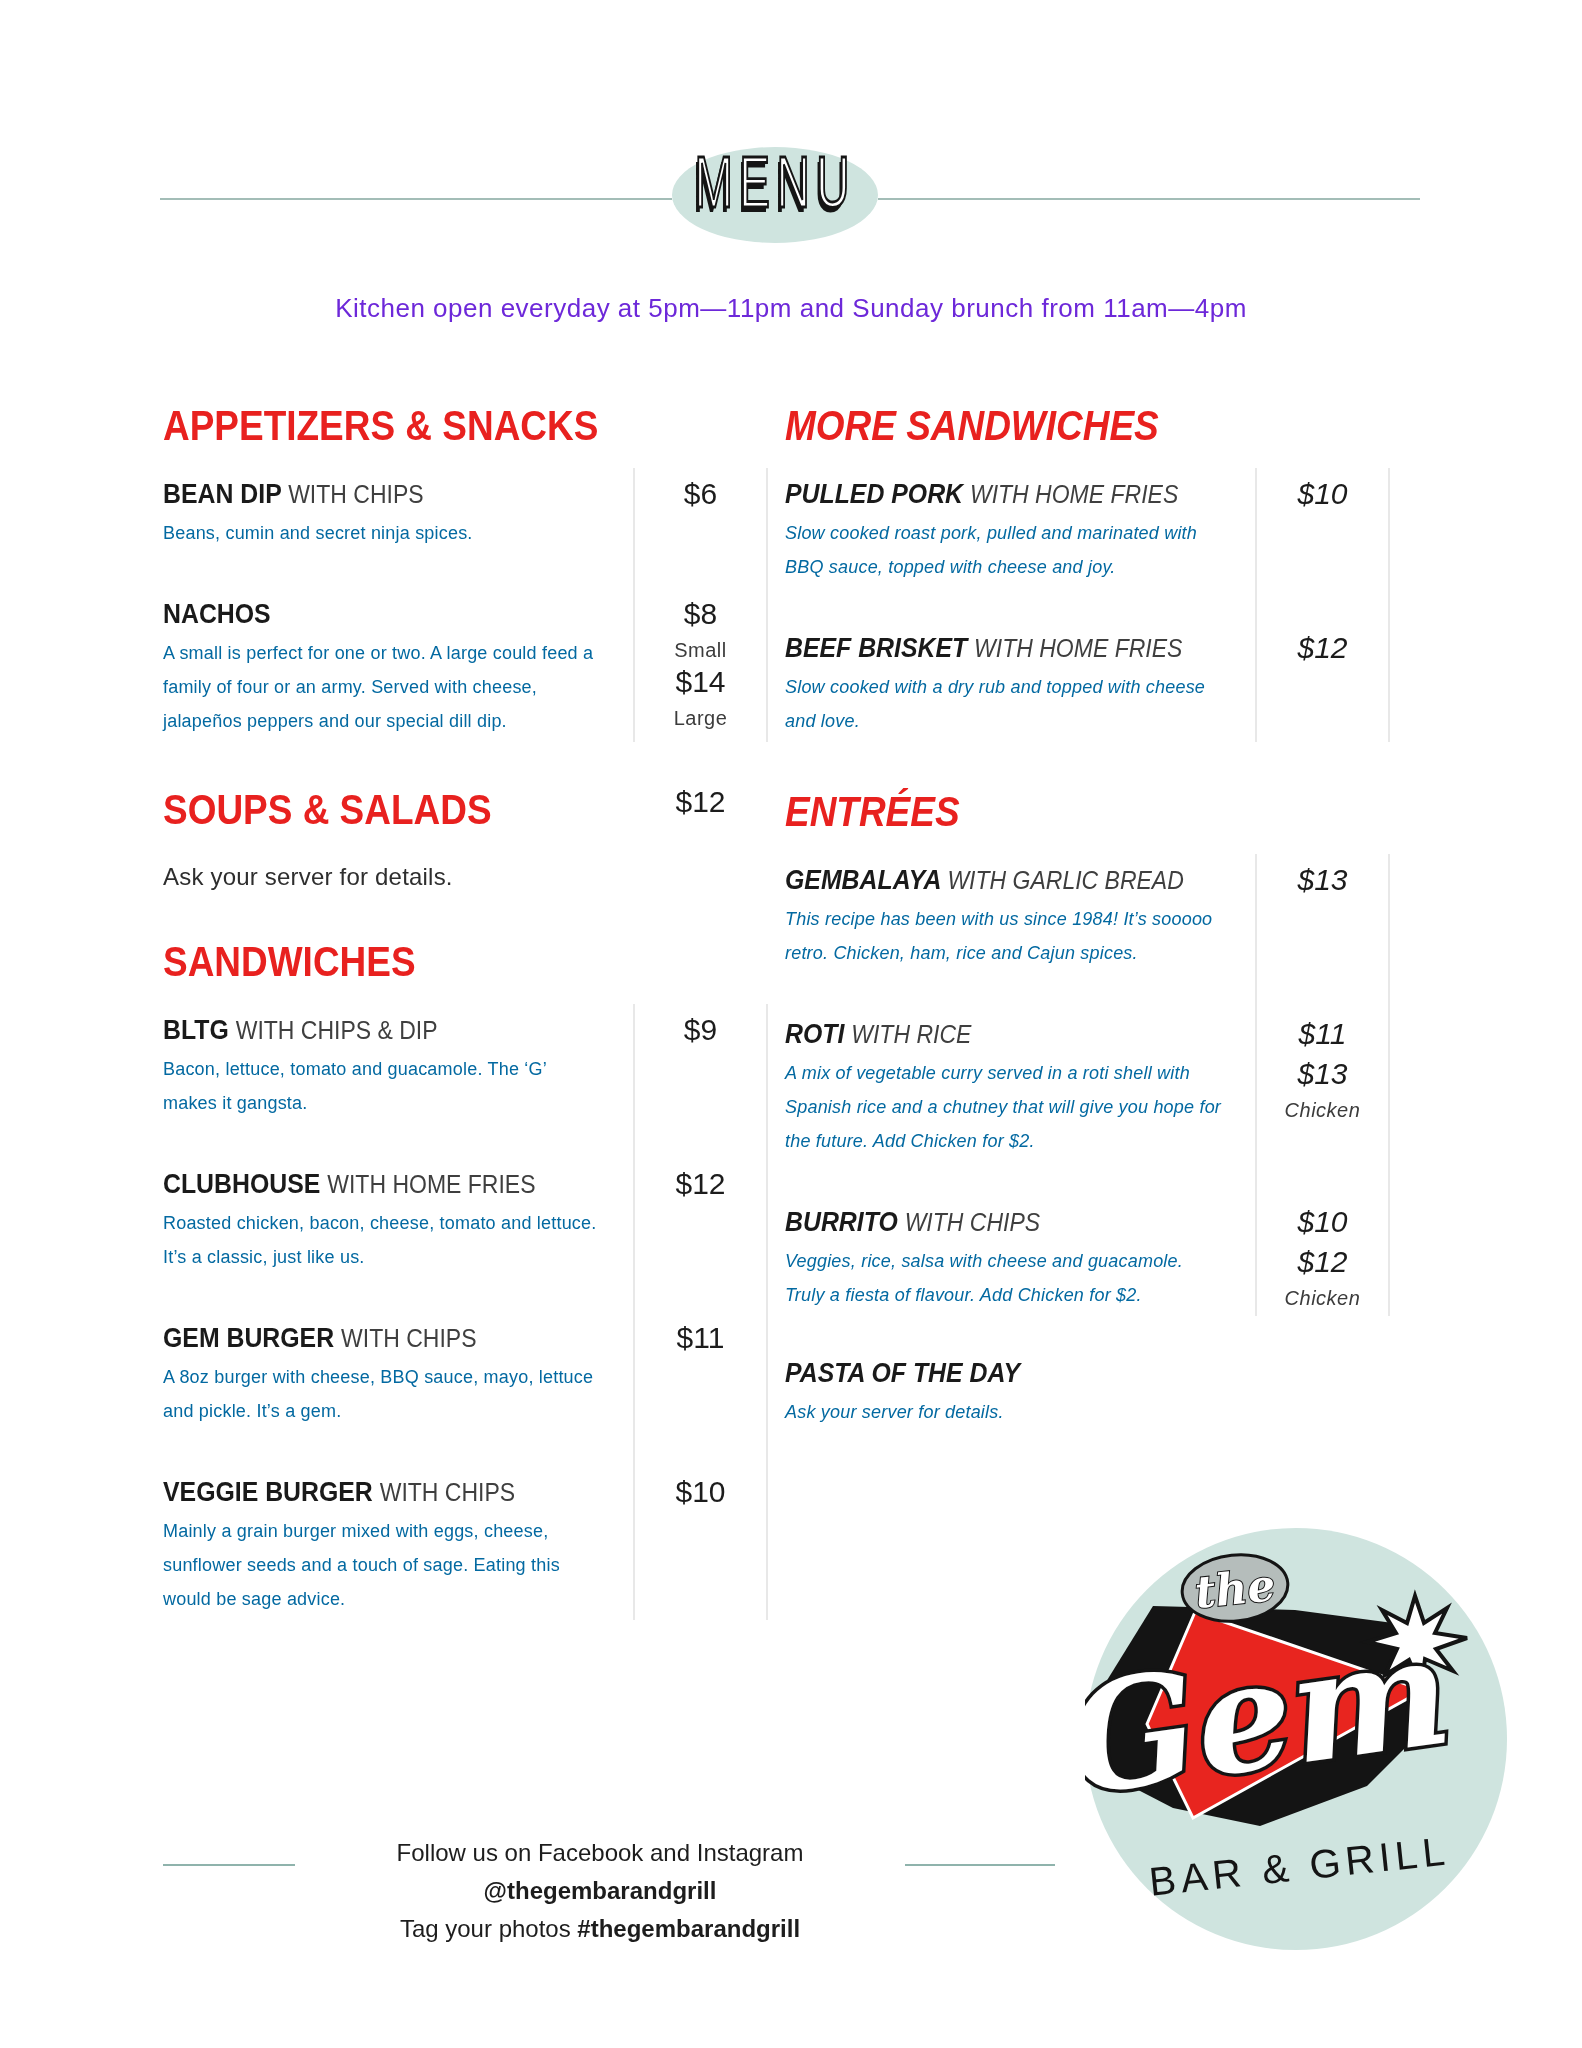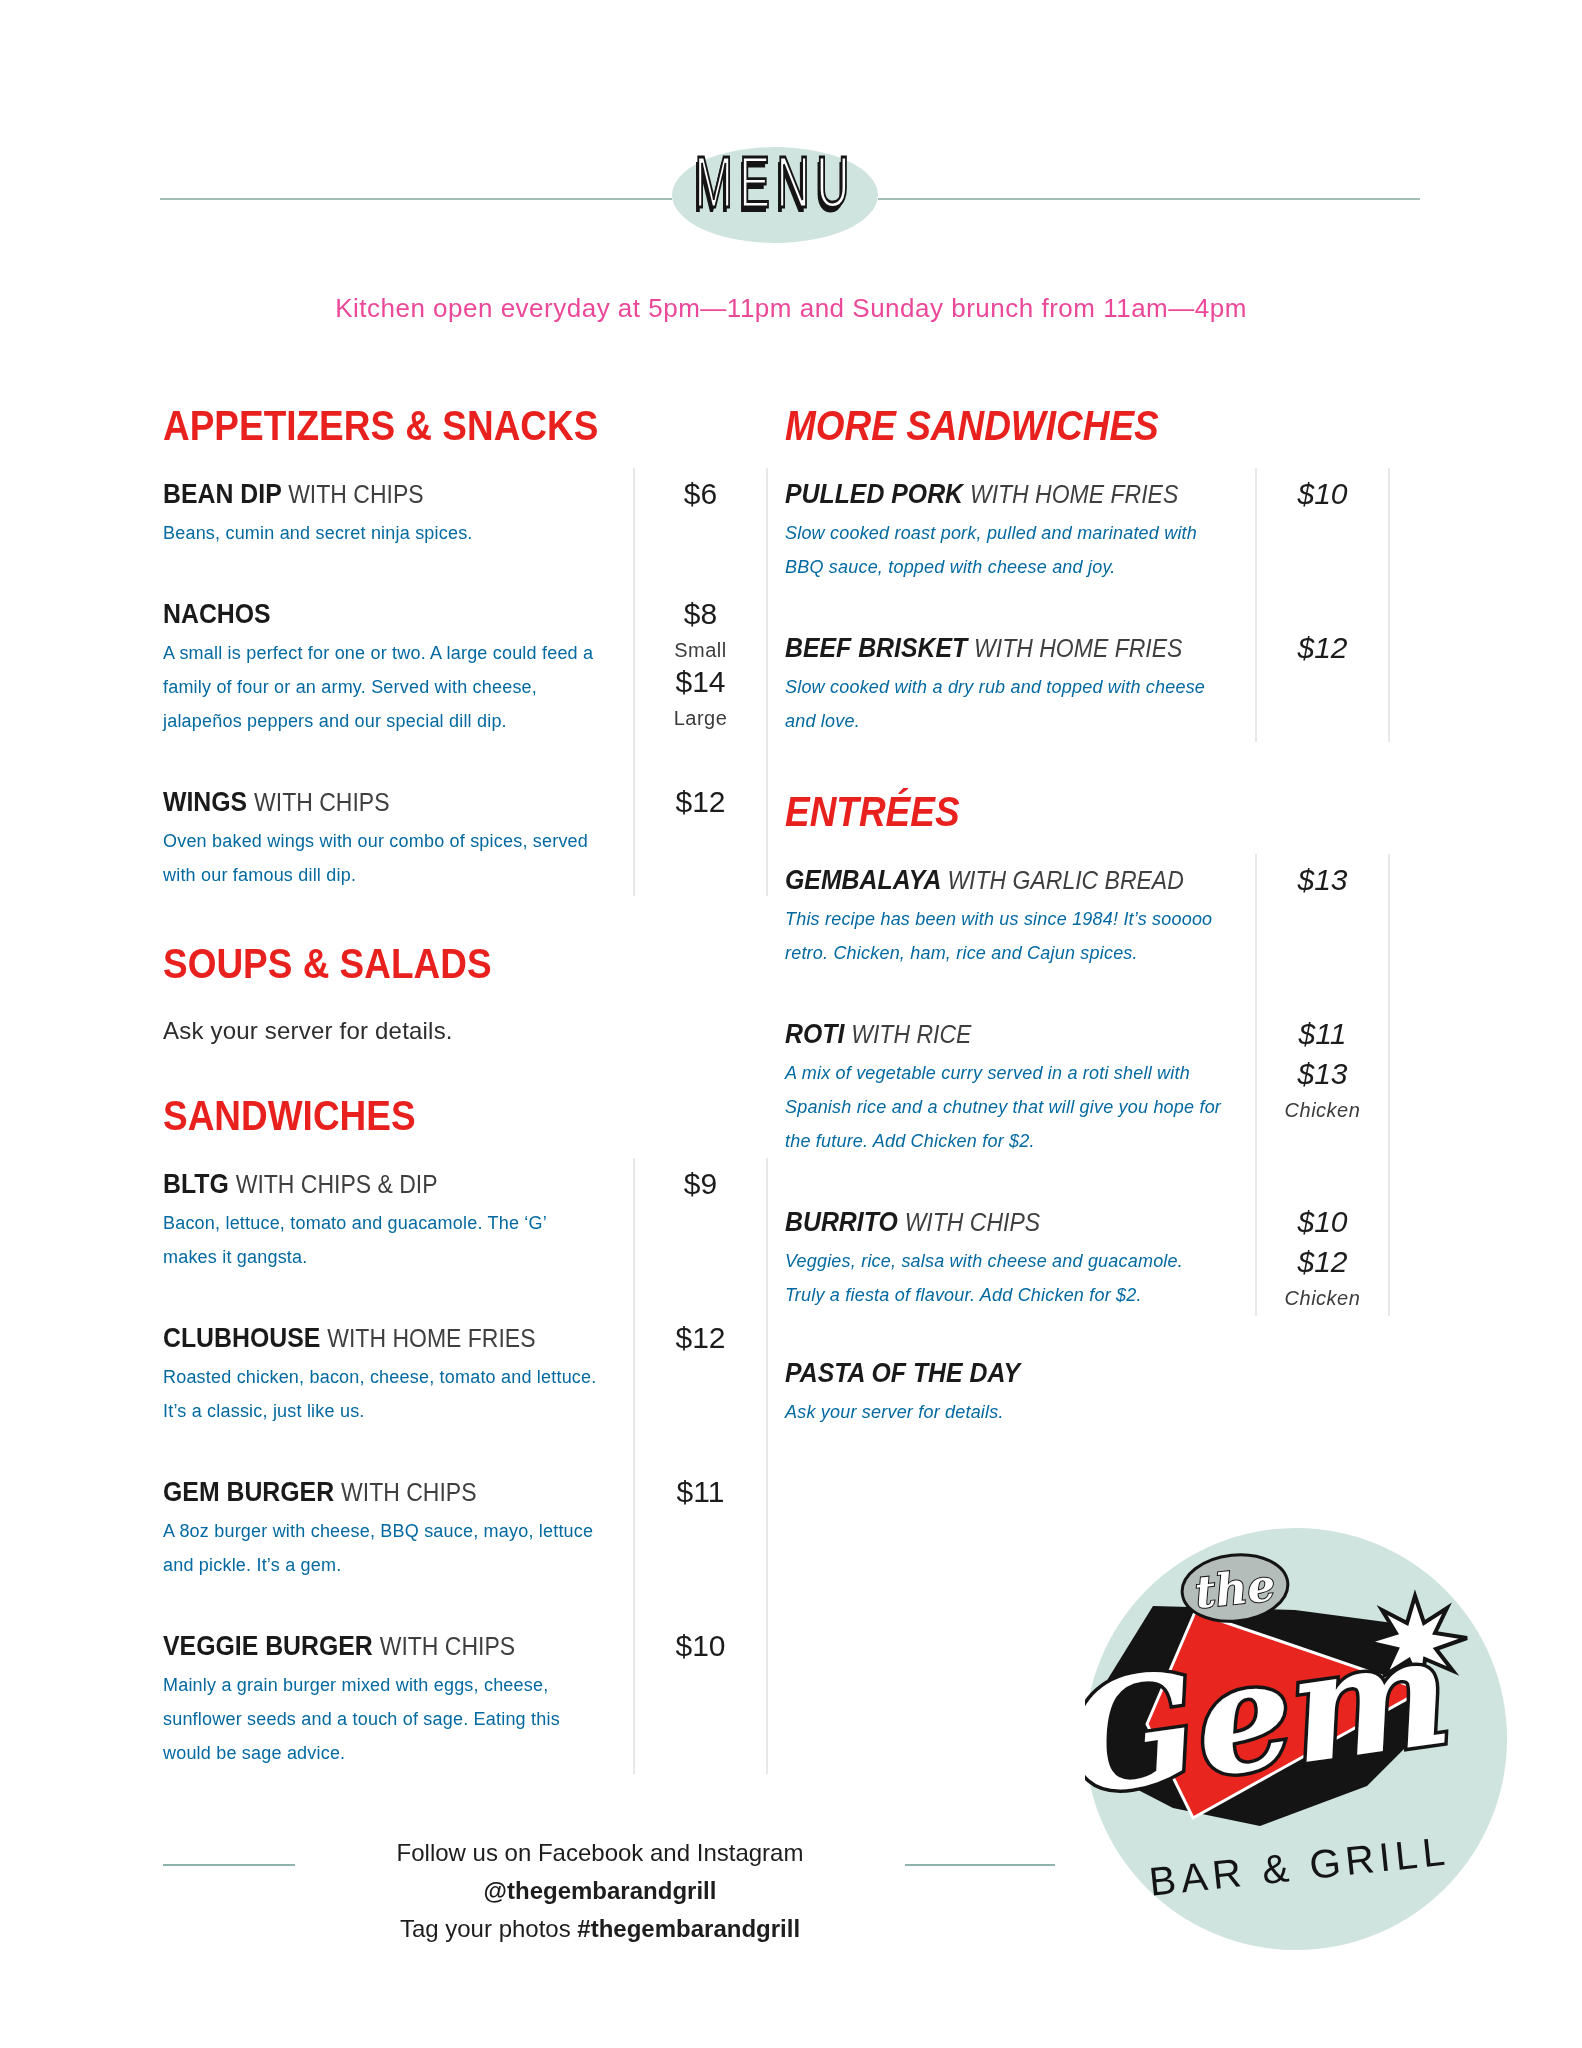--- a/index.html
+++ b/index.html
@@ -9,21 +9,21 @@
   
   .top-line{position:absolute;height:2px;background:#a3bdb7;top:198px;}
   .top-line.left{left:160px;width:512px;}
   .top-line.right{left:878px;width:542px;}
   .menu-badge{position:absolute;left:672px;top:147px;width:206px;height:96px;border-radius:50%;
               background:#cfe4df;display:flex;justify-content:center;}
   .menu-badge span{display:inline-block;font-size:64px;font-weight:400;letter-spacing:9px;
               color:#ffffff;-webkit-text-stroke:2.5px #151515;
               text-shadow:-3px 4px 0 #151515;transform:scale(0.72,1.12);white-space:nowrap;}
   .hours{position:absolute;left:0;top:293px;width:1582px;text-align:center;
-         font-size:26px;letter-spacing:0.5px;color:#ec4899;}
+         font-size:26px;letter-spacing:0.5px;color:#6d28d9;}
 
   
   .col{position:absolute;top:404px;width:605px;}
   .col.left{left:163px;}
   .col.right{left:785px;font-style:italic;}
   h2.section-title{margin:0 0 28px 0;font-size:42px;line-height:44px;font-weight:bold;
       color:#e8211f;transform:scaleX(0.88);transform-origin:left center;white-space:nowrap;}
   .items{position:relative;}
   .rail{position:absolute;top:-8px;bottom:-4px;right:0;width:131px;
         border-left:2px solid #e8e8e8;border-right:2px solid #e8e8e8;}
@@ -88,24 +88,20 @@
         </div>
         <div class="price-cell">
           <div class="price-amount">$8</div>
           <div class="price-label">Small</div>
           <div class="price-amount">$14</div>
           <div class="price-label">Large</div>
         </div>
       </div>
 
       <div class="menu-item">
-        <div class="item-text">
-          <h3 class="item-title"><span>WINGS</span> <span class="item-subtitle">WITH CHIPS</span></h3>
-          <p class="item-description">Oven baked wings with our combo of spices, served with our famous dill dip.</p>
-        </div>
         <div class="price-cell">
           <div class="price-amount">$12</div>
         </div>
       </div>
     </div>
 
     <div class="soups">
       <h2 class="section-title">SOUPS &amp; SALADS</h2>
       <p class="section-note">Ask your server for details.</p>
     </div>

